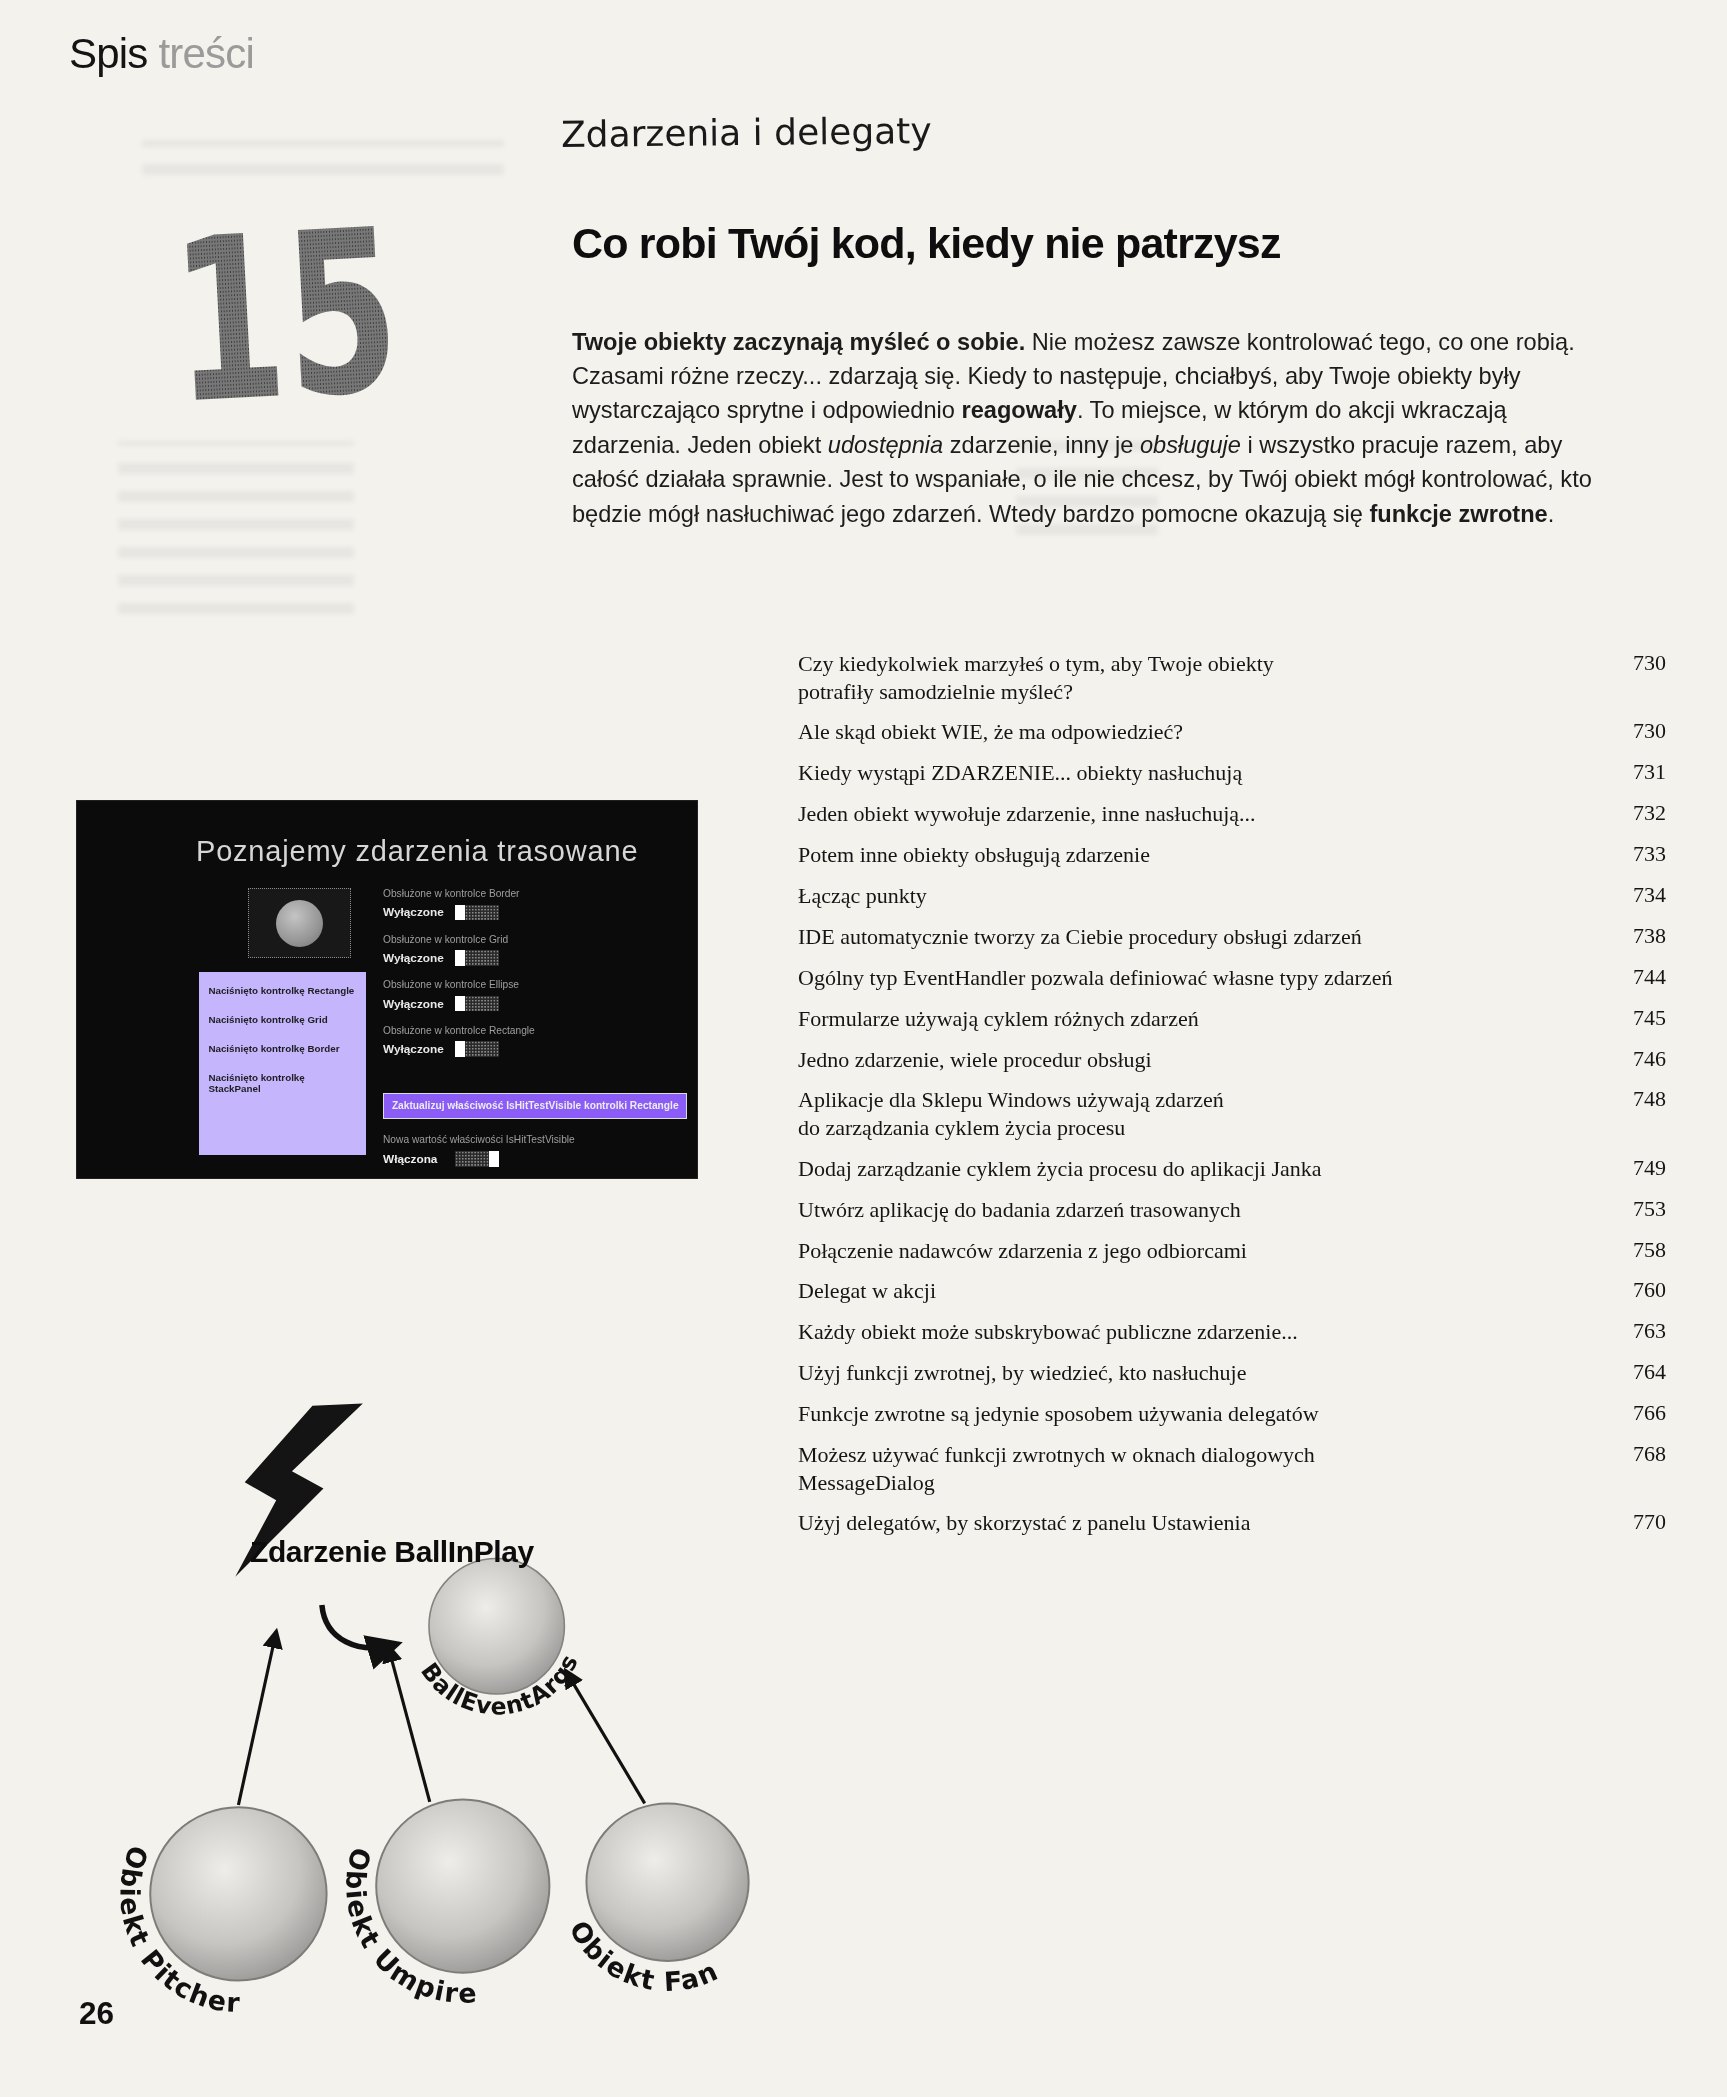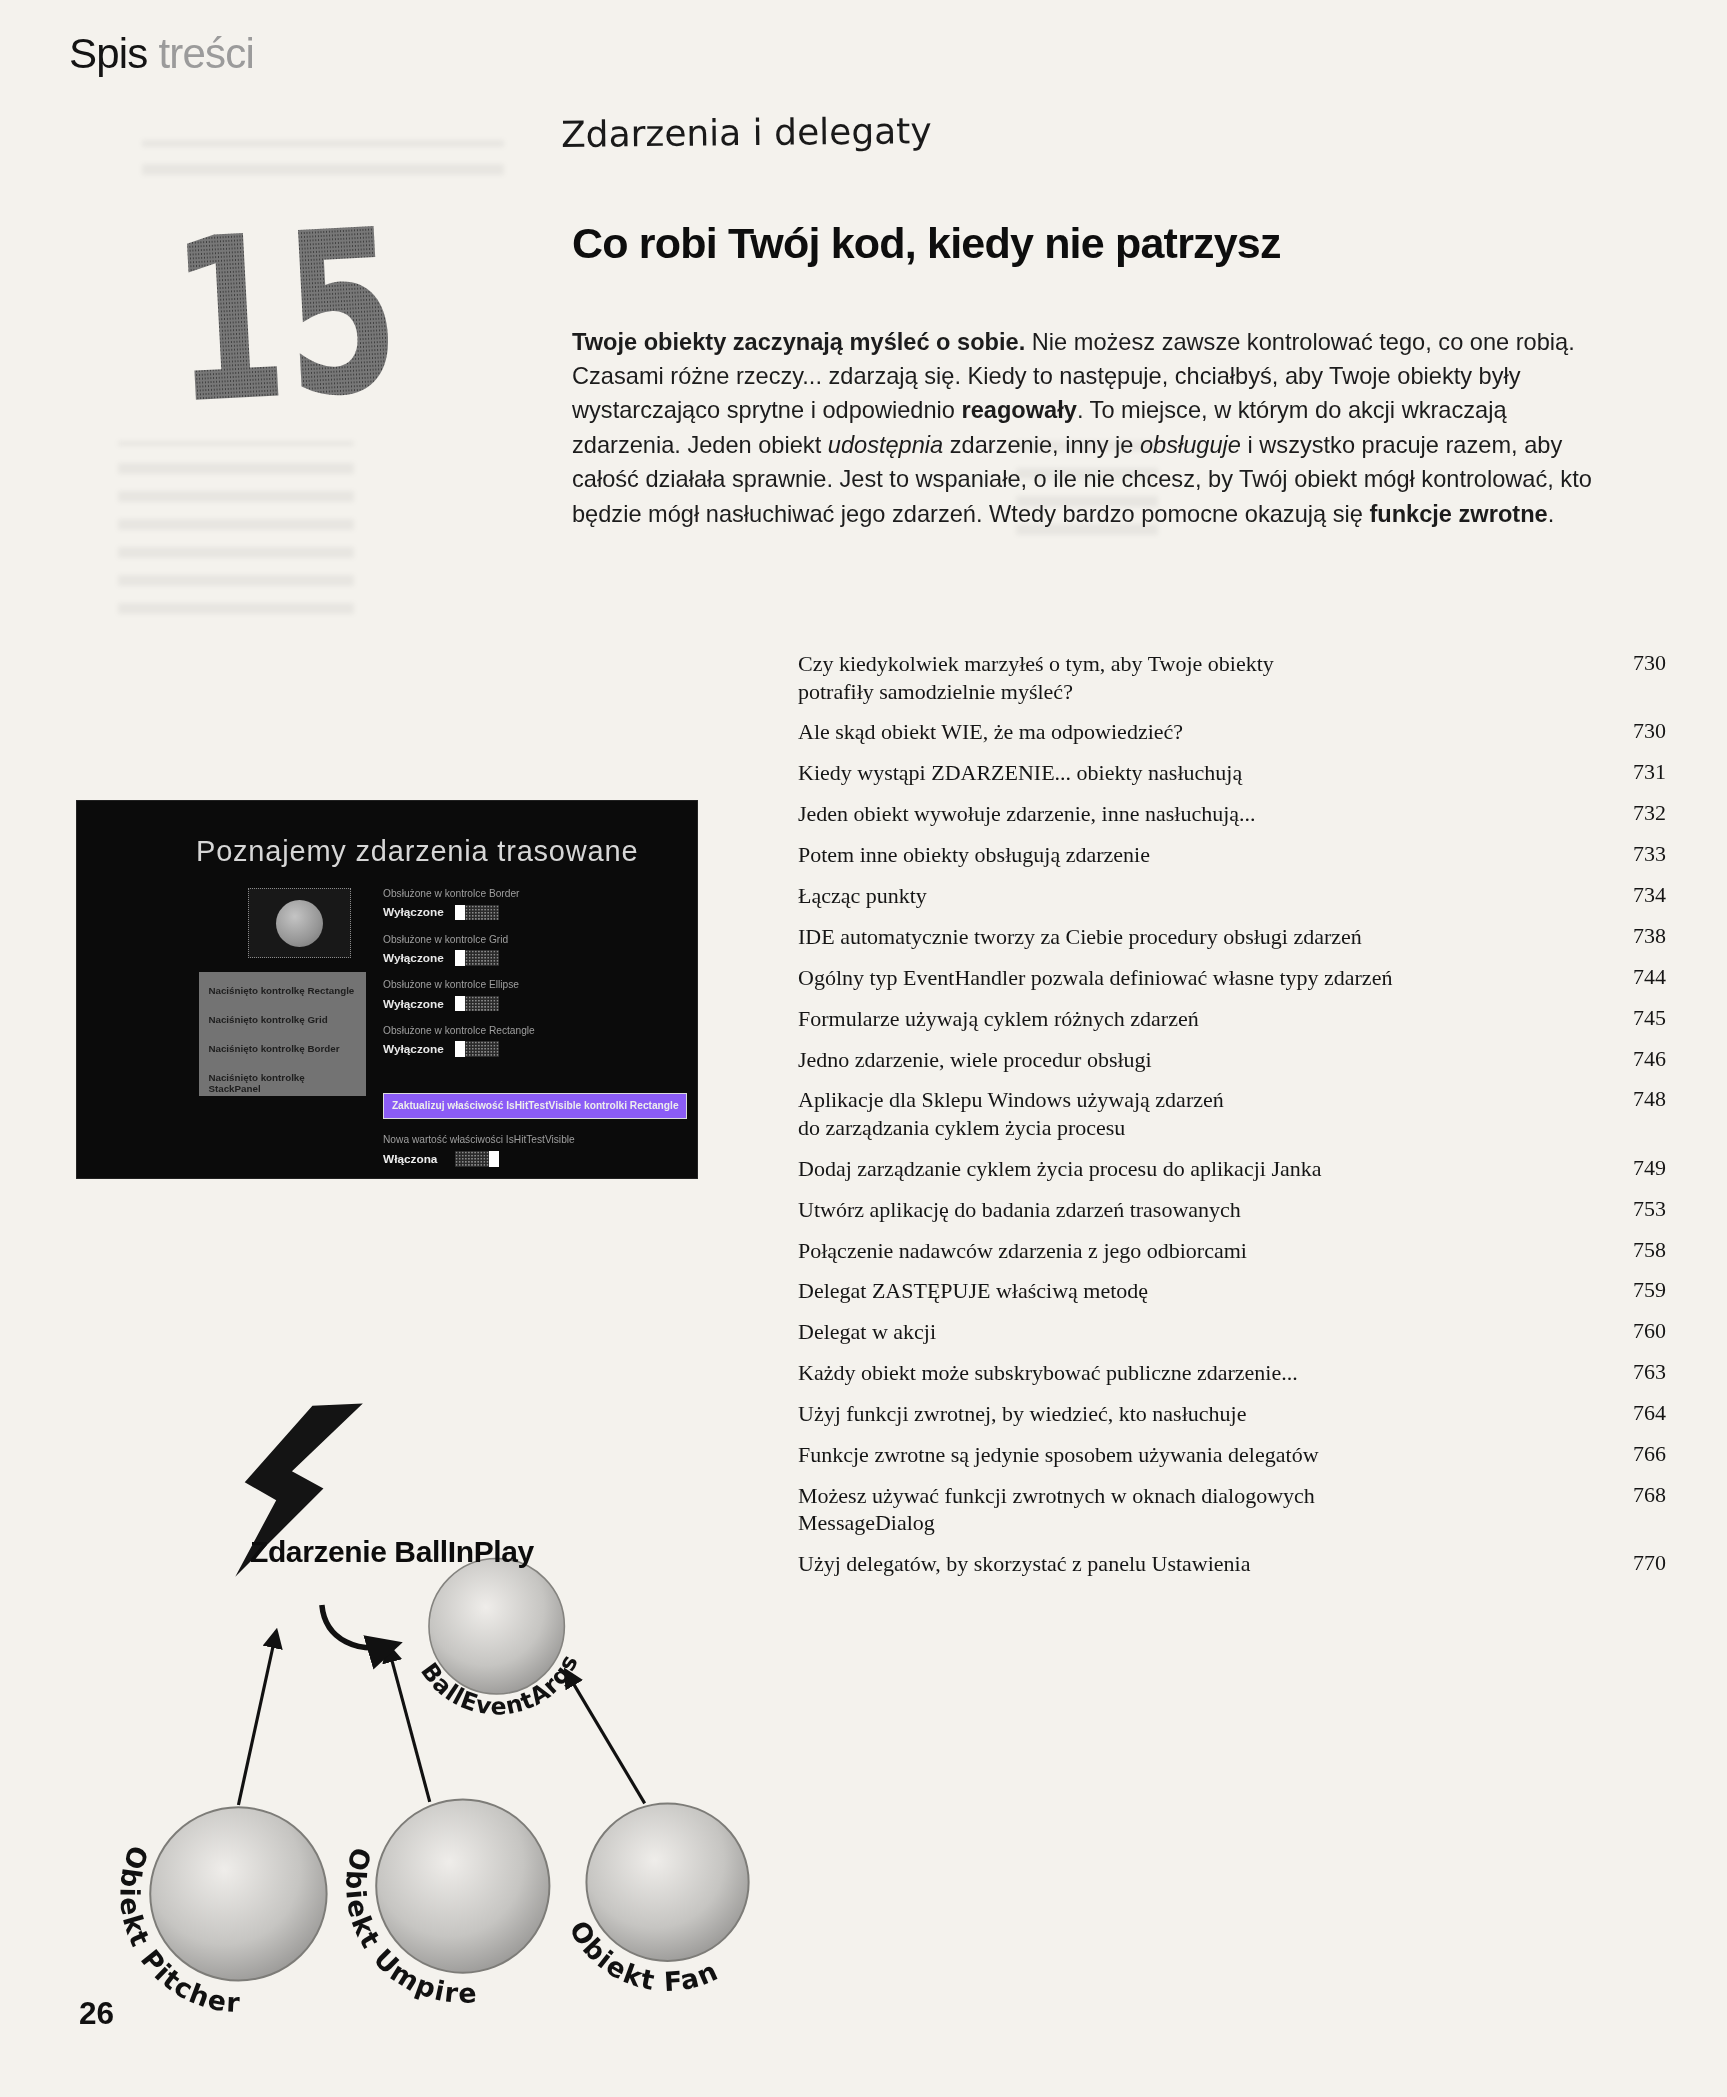--- a/index.html
+++ b/index.html
@@ -27,21 +27,21 @@
   
   .smudge{position:absolute;opacity:.09;filter:blur(2.4px);pointer-events:none;
     background:repeating-linear-gradient(0deg,#6e6e6e 0 11px,transparent 11px 28px);}
   
   .shot{position:absolute;left:76px;top:800px;width:622px;height:379px;background:#0b0b0b;box-shadow:0 0 0 0.8px #2a2a2a inset;}
   .shot-title{position:absolute;left:120px;top:35px;font-size:29px;font-weight:300;letter-spacing:0.8px;color:#d6d6d6;}
   .shot-figure{position:absolute;left:172px;top:88px;width:101px;height:68px;border:1.6px dotted #8a8a8a;background:#181818;
     display:flex;align-items:center;justify-content:center;}
   .shot-figure .dot{width:47px;height:47px;border-radius:50%;
     background:radial-gradient(circle at 40% 35%,#c4c4c4,#969696 60%,#6f6f6f);}
-  .event-panel{position:absolute;left:123px;top:172px;width:167px;height:124px;background:#737373;
+  .event-panel{position:absolute;left:123px;top:172px;width:167px;height:183px;background:#c4b5fd;
     padding:12.6px 9.4px;box-sizing:border-box;}
   .event-item{font-size:9.8px;font-weight:700;color:#1e1e1e;margin-bottom:18px;}
   .hs-col{position:absolute;left:307px;top:88px;width:301px;}
   .hs-group{margin-bottom:13.4px;}
   .hs-label{font-size:10.2px;color:#9f9f9f;margin-bottom:5.5px;}
   .hs-row{display:flex;align-items:center;gap:11px;}
   .hs-state{font-size:11.8px;font-weight:700;color:#e9e9e9;min-width:61px;}
   .toggle{width:44px;height:15.7px;display:flex;}
   .toggle .knob{width:10.2px;height:15.7px;background:#fff;}
   .toggle .track{flex:1;background-image:radial-gradient(#8b8b8b 0.8px,#2a2a2a 0.9px);background-size:3.1px 3.1px;}
@@ -197,24 +197,20 @@
         <span class="toc-title">Dodaj zarządzanie cyklem życia procesu do aplikacji Janka</span>
         <span class="toc-page">749</span>
       </div>
       <div class="toc-row">
         <span class="toc-title">Utwórz aplikację do badania zdarzeń trasowanych</span>
         <span class="toc-page">753</span>
       </div>
       <div class="toc-row">
         <span class="toc-title">Połączenie nadawców zdarzenia z jego odbiorcami</span>
         <span class="toc-page">758</span>
-      </div>
-      <div class="toc-row">
-        <span class="toc-title">Delegat ZASTĘPUJE właściwą metodę</span>
-        <span class="toc-page">759</span>
       </div>
       <div class="toc-row">
         <span class="toc-title">Delegat w akcji</span>
         <span class="toc-page">760</span>
       </div>
       <div class="toc-row">
         <span class="toc-title">Każdy obiekt może subskrybować publiczne zdarzenie...</span>
         <span class="toc-page">763</span>
       </div>
       <div class="toc-row">

